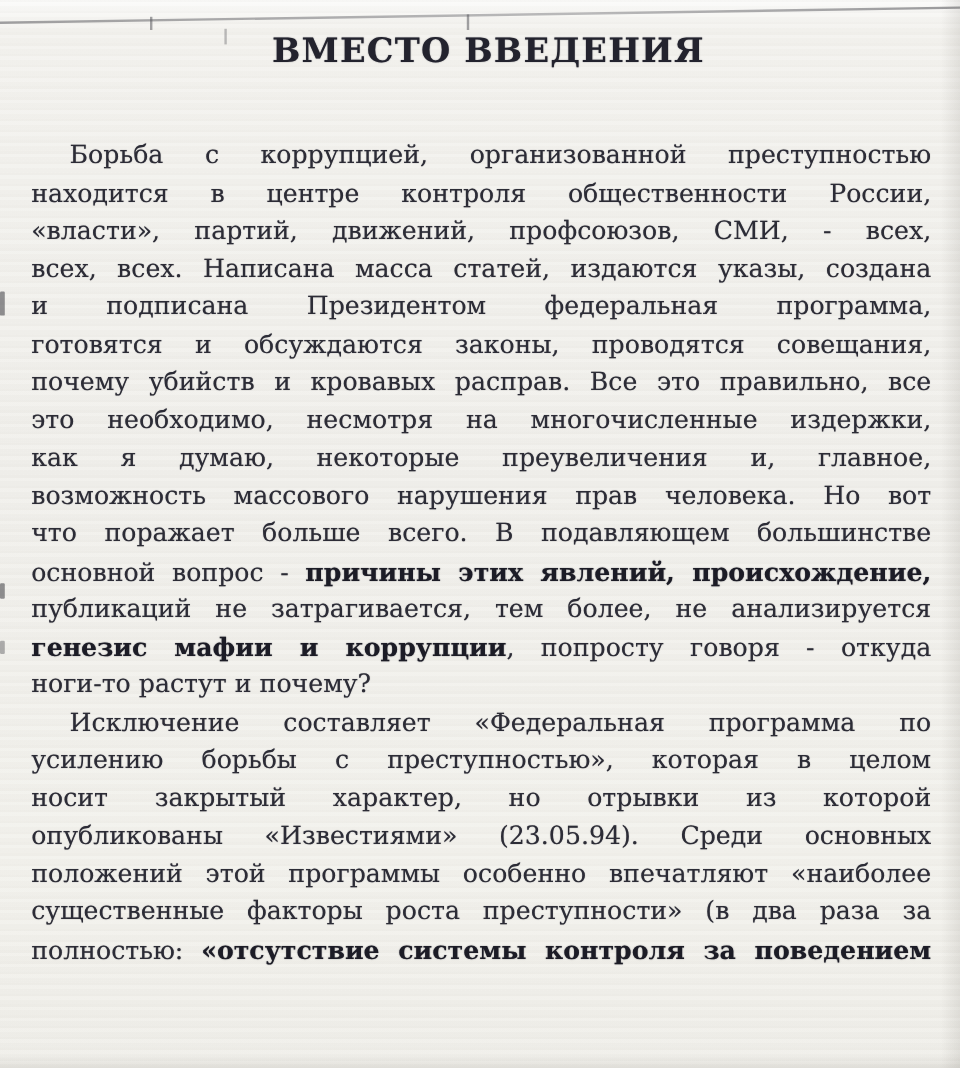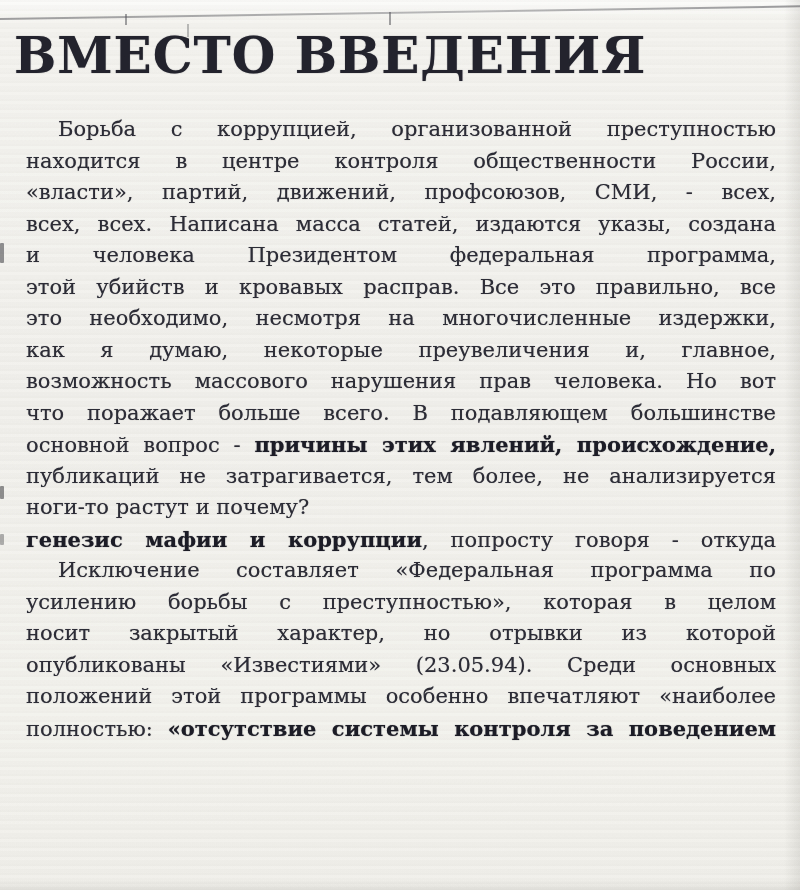--- a/index.html
+++ b/index.html
@@ -69,21 +69,22 @@
   }
   .edge-mark-1 { top: 243px; height: 20px; }
   .edge-mark-2 { top: 486px; height: 13px; }
   .edge-mark-3 { top: 534px; height: 11px; opacity: .7; }
 
   .doc-title {
     position: absolute;
     top: 26px;
     left: 0;
     width: 100%;
-    font-size: 50px;
+    text-align: center;
+    font-size: 28px;
     font-weight: bold;
     letter-spacing: 1px;
     color: #23232e;
     text-shadow: 0 0 1px rgba(35,35,46,0.6);
     filter: blur(0.3px);
     padding-left: 14px;
     box-sizing: border-box;
   }
 
   .text-body {
@@ -130,36 +131,38 @@
   <div class="edge-mark edge-mark-3"></div>
 
   <div class="doc-title">ВМЕСТО ВВЕДЕНИЯ</div>
 
   <div class="text-body">
       <div class="paragraph">
         <div class="line indent"><span class="seg">Борьба с коррупцией, организованной преступностью</span></div>
         <div class="line"><span class="seg">находится в центре контроля общественности России,</span></div>
         <div class="line"><span class="seg">«власти», партий, движений, профсоюзов, СМИ, - всех,</span></div>
         <div class="line"><span class="seg">всех, всех. Написана масса статей, издаются указы, создана</span></div>
-        <div class="line"><span class="seg">и человека Президентом федеральная программа,</span></div>
-        <div class="line"><span class="seg">этой убийств и кровавых расправ. Все это правильно, все</span></div>
+        <div class="line"><span class="seg">и подписана Президентом федеральная программа,</span></div>
+        <div class="line"><span class="seg">готовятся и обсуждаются законы, проводятся совещания,</span></div>
+        <div class="line"><span class="seg">почему убийств и кровавых расправ. Все это правильно, все</span></div>
         <div class="line"><span class="seg">это необходимо, несмотря на многочисленные издержки,</span></div>
         <div class="line"><span class="seg">как я думаю, некоторые преувеличения и, главное,</span></div>
         <div class="line"><span class="seg">возможность массового нарушения прав человека. Но вот</span></div>
         <div class="line"><span class="seg">что поражает больше всего. В подавляющем большинстве</span></div>
         <div class="line"><span class="seg">основной вопрос - </span><span class="seg bold">причины этих явлений, происхождение,</span></div>
         <div class="line"><span class="seg">публикаций не затрагивается, тем более, не анализируется</span></div>
+        <div class="line"><span class="seg bold">генезис мафии и коррупции</span><span class="seg">, попросту говоря - откуда</span></div>
         <div class="line last"><span class="seg">ноги-то растут и почему?</span></div>
-        <div class="line"><span class="seg bold">генезис мафии и коррупции</span><span class="seg">, попросту говоря - откуда</span></div>
       </div>
       <div class="paragraph">
         <div class="line indent"><span class="seg">Исключение составляет «Федеральная программа по</span></div>
         <div class="line"><span class="seg">усилению борьбы с преступностью», которая в целом</span></div>
         <div class="line"><span class="seg">носит закрытый характер, но отрывки из которой</span></div>
         <div class="line"><span class="seg">опубликованы «Известиями» (23.05.94). Среди основных</span></div>
         <div class="line"><span class="seg">положений этой программы особенно впечатляют «наиболее</span></div>
+        <div class="line"><span class="seg">существенные факторы роста преступности» (в два раза за</span></div>
         <div class="line"><span class="seg">полностью: </span><span class="seg bold">«отсутствие системы контроля за поведением</span></div>
       </div>
     </div>
 
   <div class="edge-right"></div>
   <div class="edge-bottom"></div>
 </div>
 
 </body></html>

